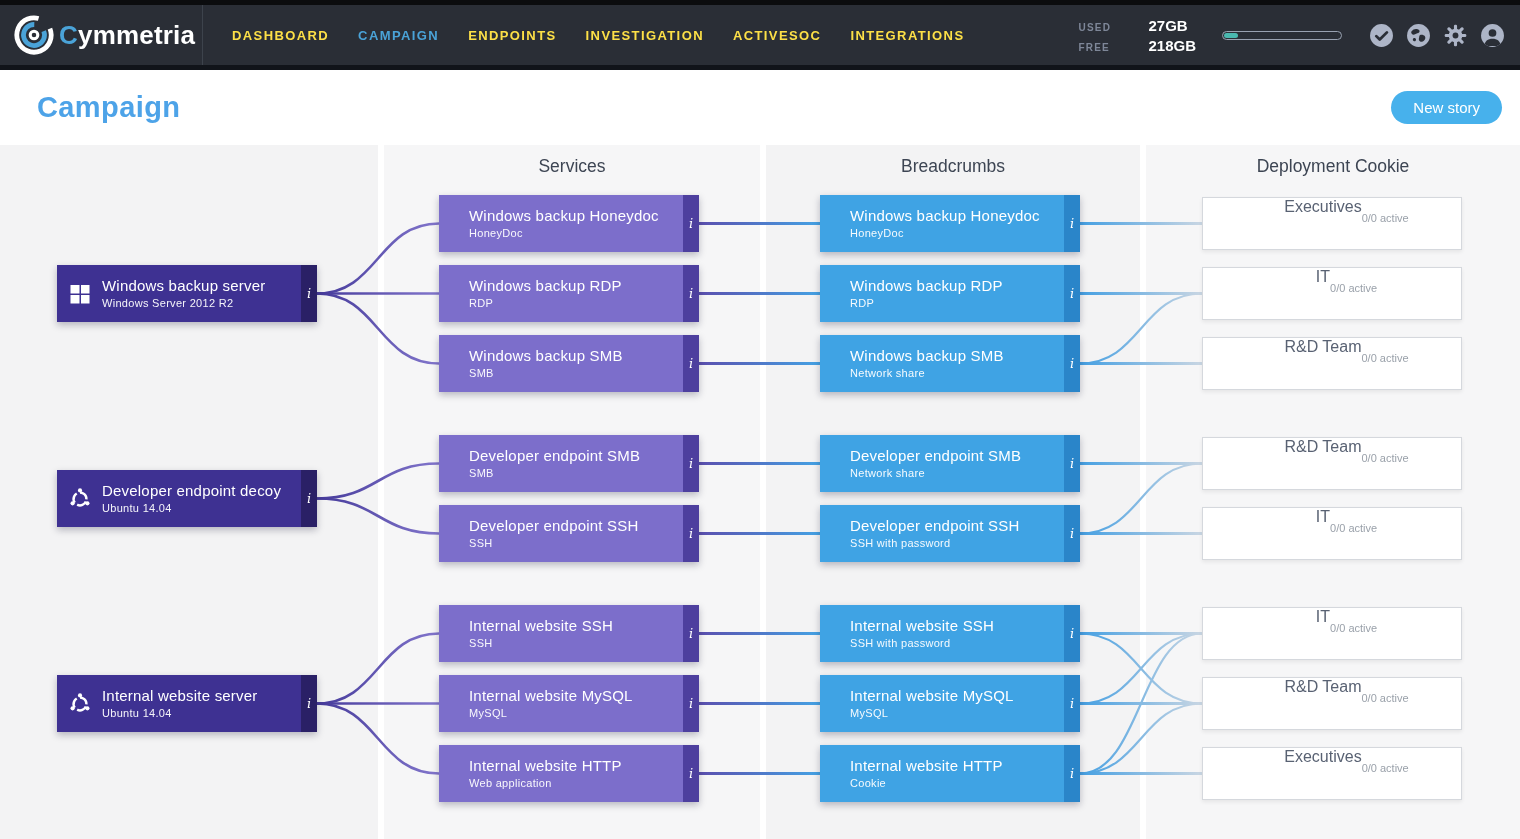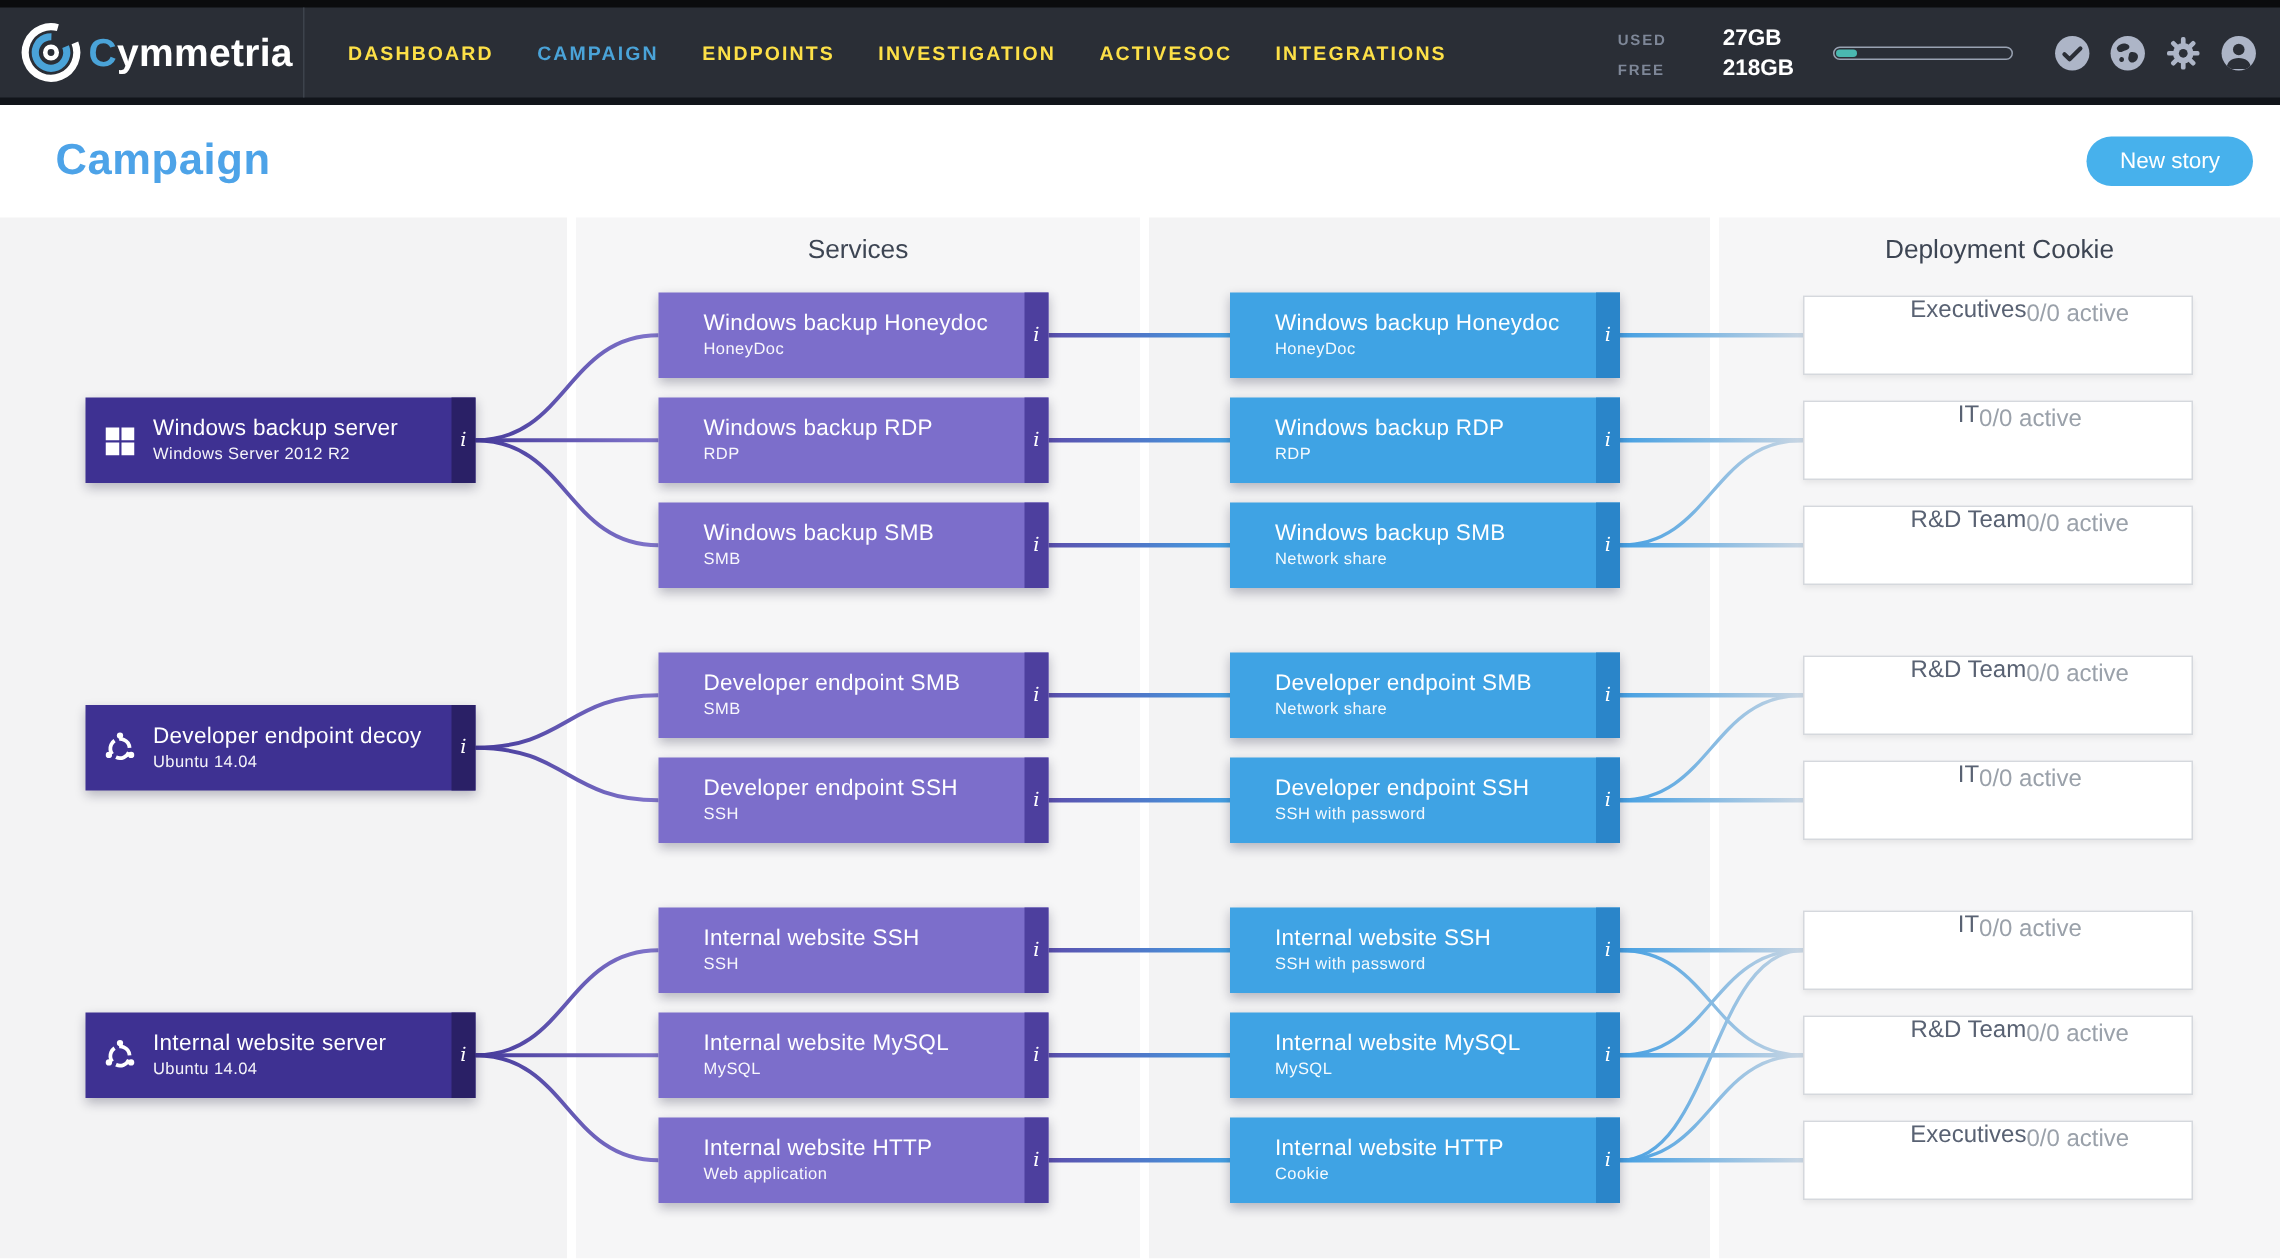--- a/index.html
+++ b/index.html
@@ -53,21 +53,21 @@
   .nicon svg{width:24px;height:24px;}
   .ntext{line-height:1.15;}
   .service .ntext,.crumb .ntext{margin-left:30px;}
   .nt{font-size:15px;letter-spacing:.2px;}
   .ns{font-size:11px;margin-top:3px;opacity:.95;letter-spacing:.3px;}
 
   .group{position:absolute;left:1202px;width:260px;height:53px;background:#fff;border:1px solid #d5d8dd;
          box-shadow:0 2px 4px rgba(0,0,0,.07);display:flex;flex-direction:row;justify-content:center;
          padding-left:29px;box-sizing:border-box;cursor:pointer;}
   .gt{font-size:16px;color:#596273;}
-  .gs{font-size:16px;color:#9aa1aa;margin-top:3px;}
+  .gs{font-size:11px;color:#9aa1aa;margin-top:14px;}
 </style>
 </head>
 <body>
 
 <header class="topbar">
   <div class="brand">
     <svg class="logo" viewBox="0 0 44 44">
       <circle cx="22" cy="22" r="18" fill="none" stroke="#fff" stroke-width="5" stroke-dasharray="96 17" transform="rotate(-22 22 22)"></circle>
       <circle cx="22" cy="22" r="11" fill="none" stroke="#4aa3d8" stroke-width="5" stroke-dasharray="56 13" transform="rotate(-22 22 22)"></circle>
       <circle cx="22" cy="22" r="4" fill="none" stroke="#fff" stroke-width="3.2"></circle>
@@ -144,20 +144,21 @@
   <button class="new-story">New story</button>
 </div>
 
 <div class="diagram" id="diagram">
   <div class="colbg" style="left:0;width:378px"></div>
   <div class="colbg alt" style="left:384px;width:376px"></div>
   <div class="colbg" style="left:766px;width:374px"></div>
   <div class="colbg alt" style="left:1146px;width:374px"></div>
 
   <div class="colhead" style="left:384px;width:376px">Services</div>
+  <div class="colhead" style="left:766px;width:374px">Breadcrumbs</div>
   <div class="colhead" style="left:1146px;width:374px">Deployment Cookie</div>
 <svg width="1520" height="694" viewBox="0 0 1520 694" class="links">
       <defs>
         <linearGradient id="g-ds" gradientUnits="userSpaceOnUse" x1="317" y1="0" x2="439" y2="0">
           <stop offset="0" stop-color="#453a9a"></stop>
           <stop offset="1" stop-color="#8276cc"></stop>
         </linearGradient>
         <linearGradient id="g-sb" gradientUnits="userSpaceOnUse" x1="699" y1="0" x2="820" y2="0">
           <stop offset="0" stop-color="#5b4fae"></stop>
           <stop offset="1" stop-color="#44a2e4"></stop>

